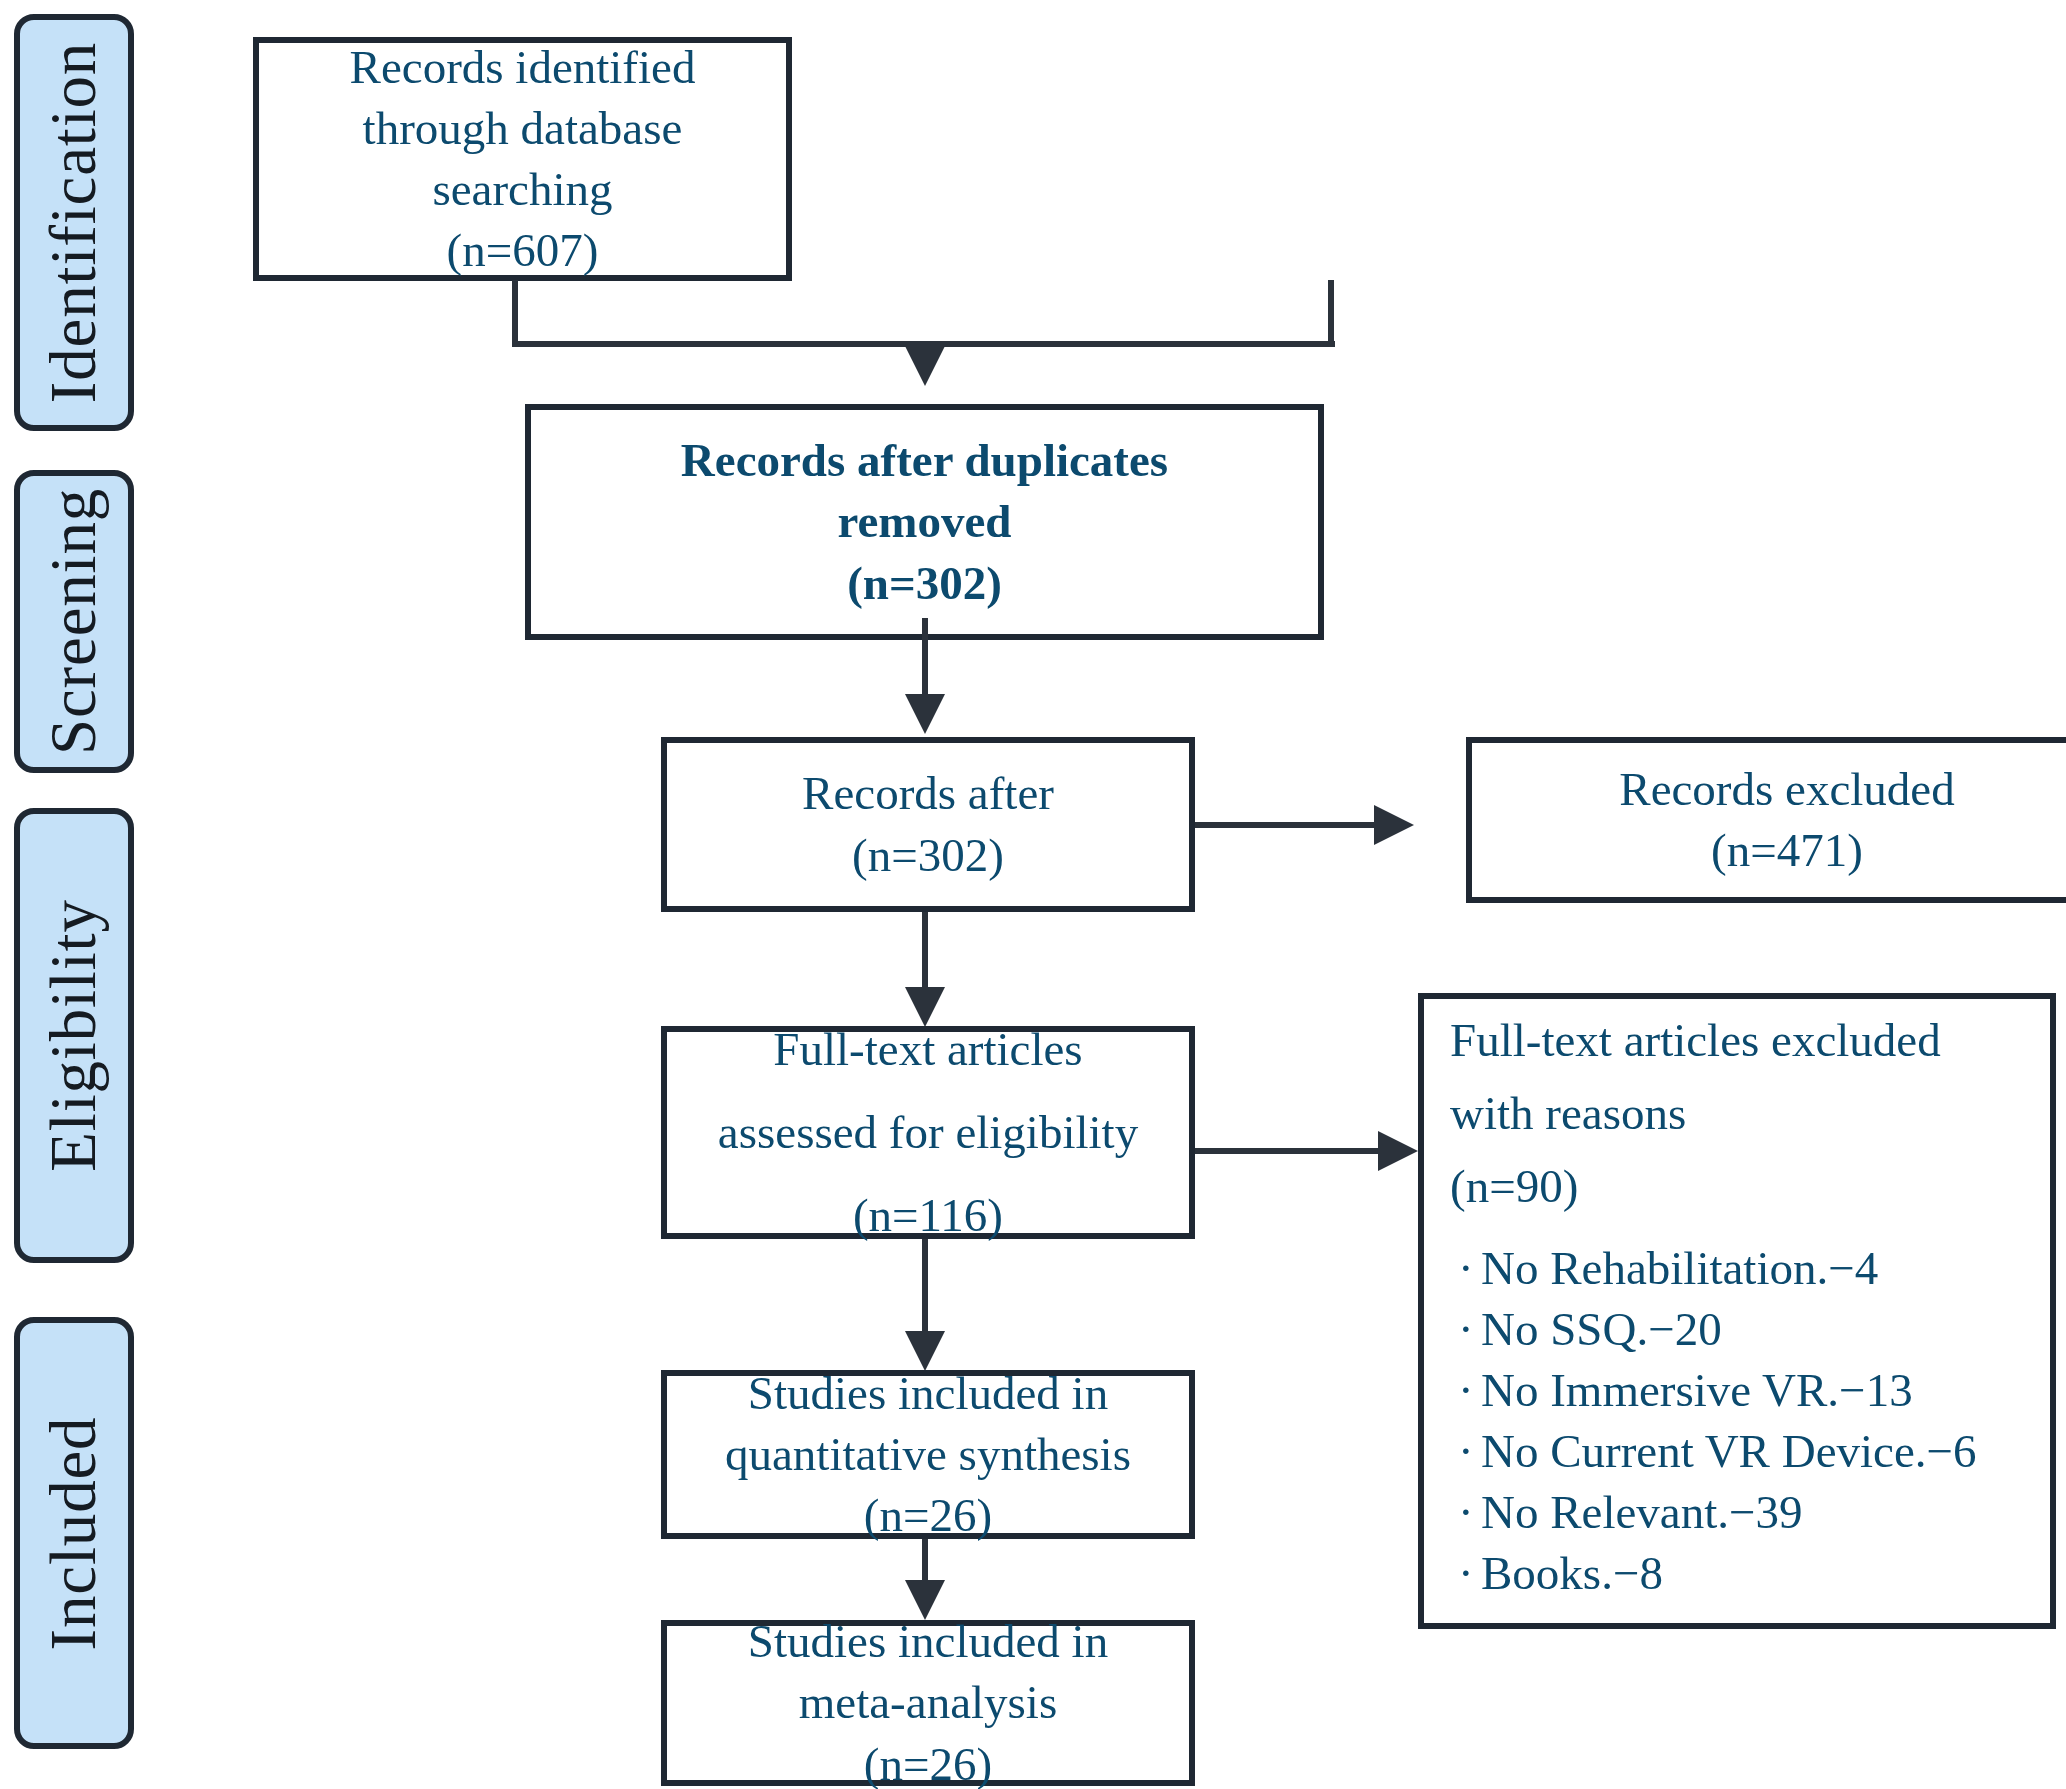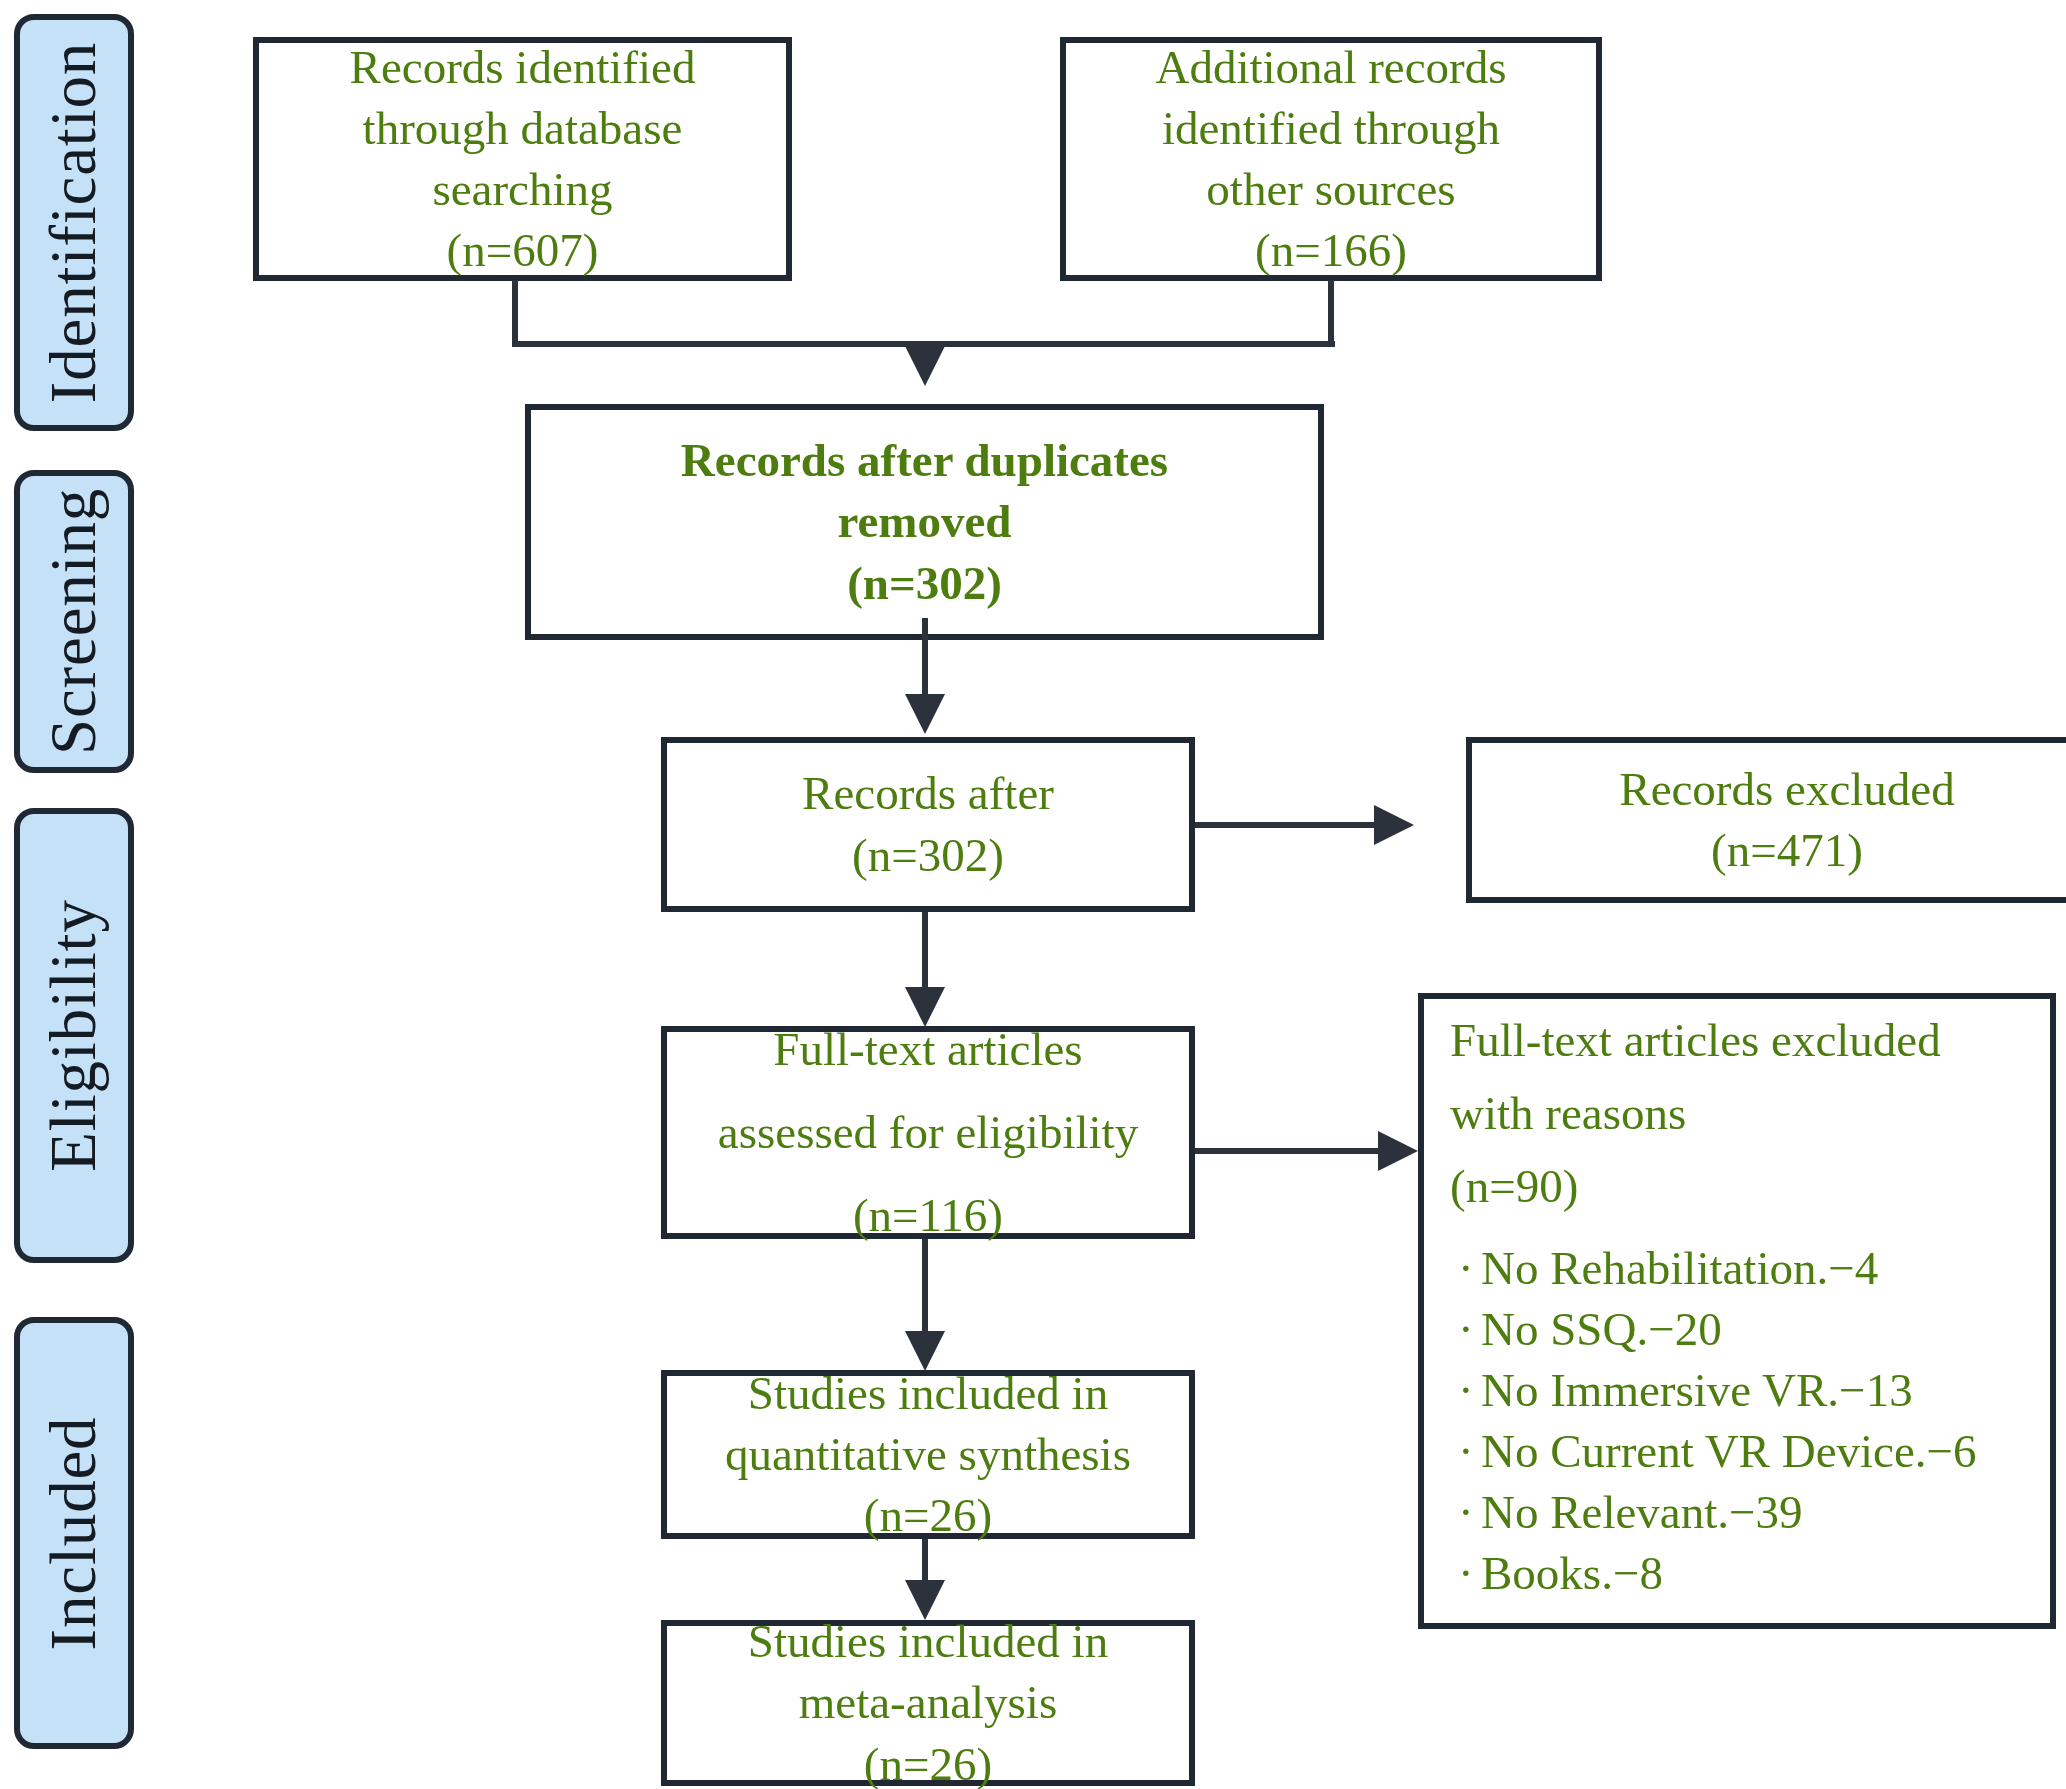--- a/index.html
+++ b/index.html
@@ -30,21 +30,21 @@
     background:#ffffff;
     border:6px solid #1f2833;
     box-sizing:border-box;
     display:flex;
     flex-direction:column;
     align-items:center;
     justify-content:center;
     text-align:center;
     font-size:47px;
     line-height:1.30;
-    color:#4d7c0f;
+    color:#0c4a6e;
     padding:7.6px 13.7px;
   }
   .node .ln{display:block;white-space:nowrap;}
 
   
   .node.left-align{
     align-items:flex-start;
     justify-content:space-between;
     text-align:left;
     padding:10.7px 20px 10.7px 26px;
@@ -93,26 +93,20 @@
     <span class="stage-label">Included</span>
   </div>
 
   <div class="node" style="left:253px; top:37px; width:539px; height:244px;">
     <span class="ln">Records identified</span>
     <span class="ln">through database</span>
     <span class="ln">searching</span>
     <span class="ln">(n=607)</span>
   </div>
 
-  <div class="node" style="left:1060px; top:37px; width:542px; height:244px;">
-    <span class="ln">Additional records</span>
-    <span class="ln">identified through</span>
-    <span class="ln">other sources</span>
-    <span class="ln">(n=166)</span>
-  </div>
 
   <div class="vline" style="left:512px;  top:280px; height:67px;"></div>
   <div class="vline" style="left:1328px; top:280px; height:67px;"></div>
   <div class="hline" style="left:512px;  top:341px; width:823px;"></div>
   <div class="vline" style="left:922px; top:341px; height:21px;"></div>
   <div class="arrow-down" style="left:905px; top:346px;"></div>
 
   <div class="node" style="left:525px; top:404px; width:799px; height:236px;font-weight:bold;">
     <span class="ln">Records after duplicates</span>
     <span class="ln">removed</span>

